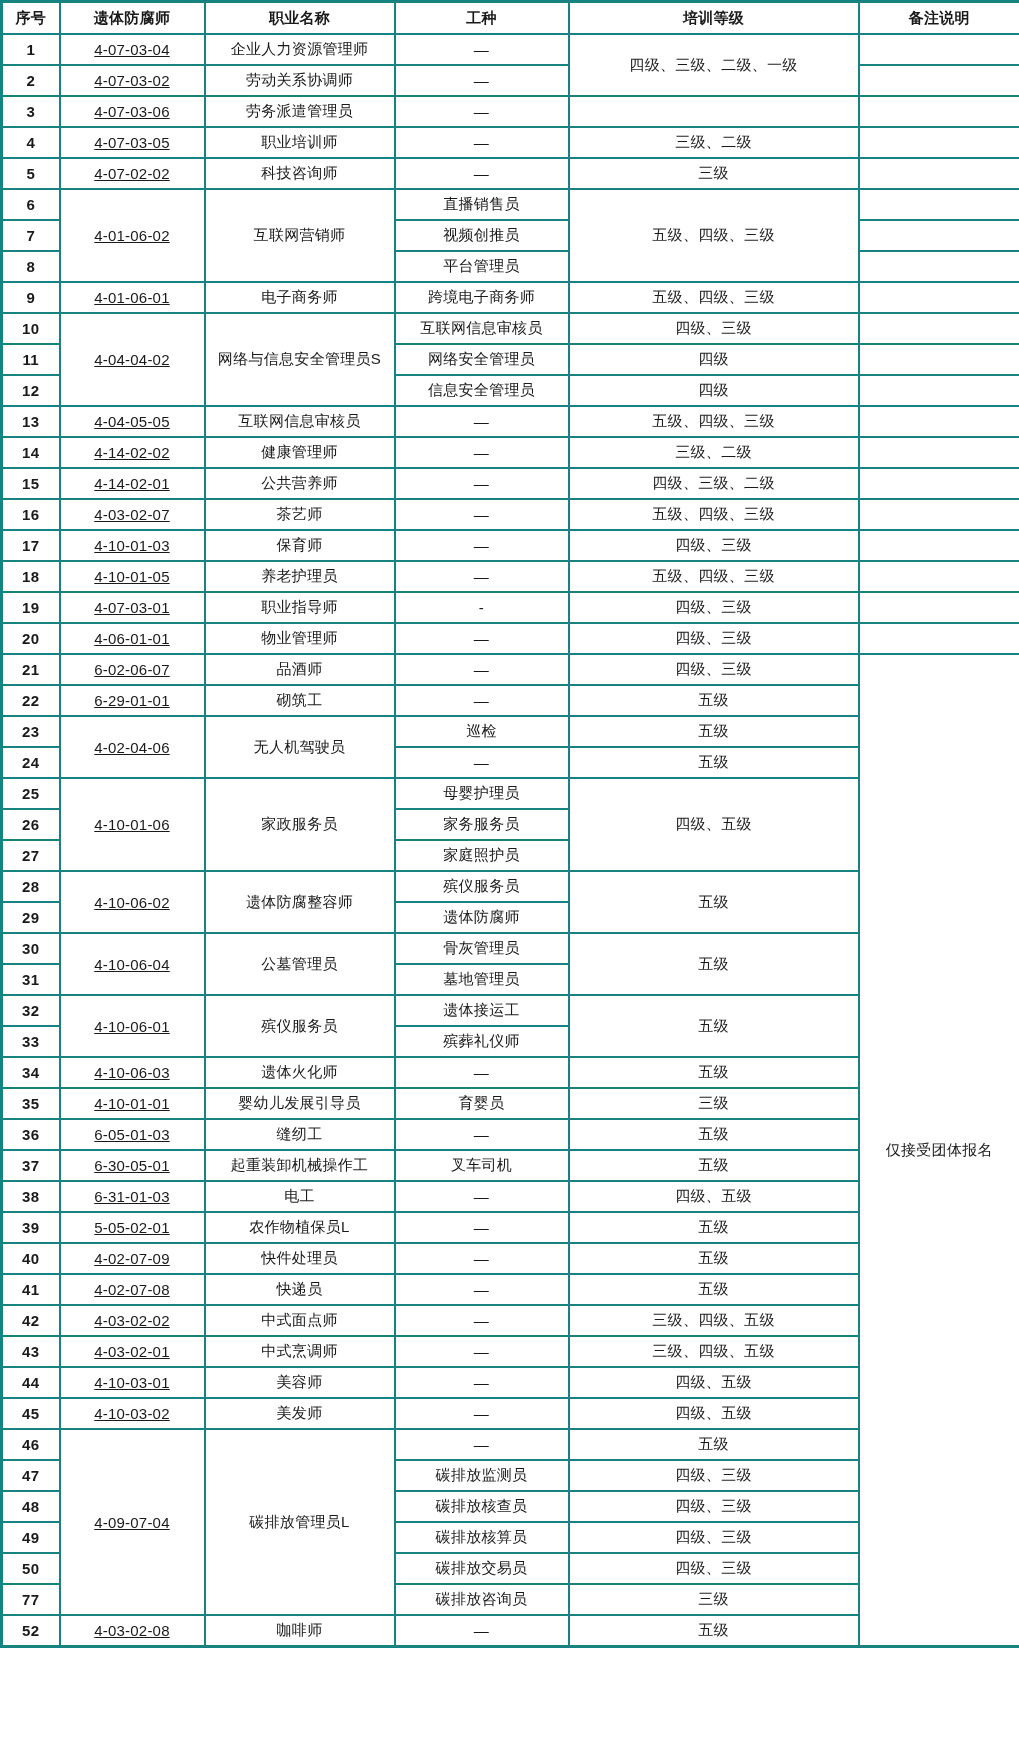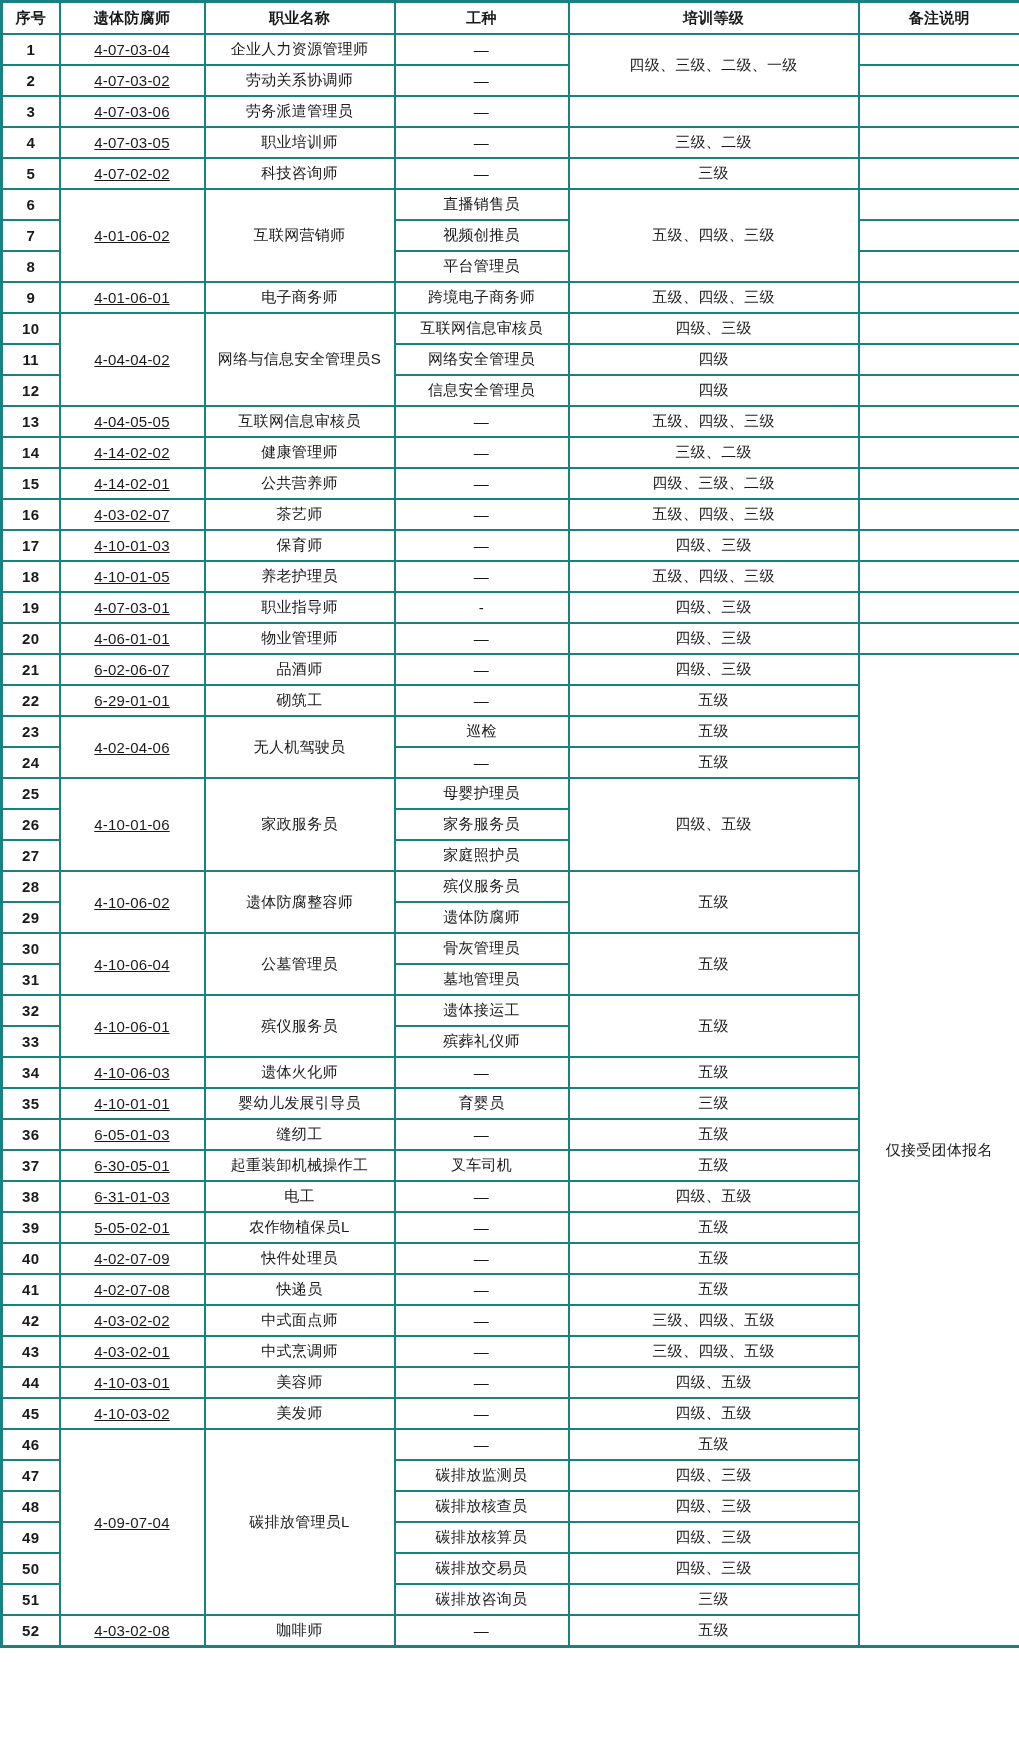--- a/index.html
+++ b/index.html
@@ -396,21 +396,21 @@
           <td class="col-no">49</td>
           <td class="col-work">碳排放核算员</td>
           <td class="col-level">四级、三级</td>
         </tr>
         <tr>
           <td class="col-no">50</td>
           <td class="col-work">碳排放交易员</td>
           <td class="col-level">四级、三级</td>
         </tr>
         <tr>
-          <td class="col-no">51</td>
+          <td class="col-no">77</td>
           <td class="col-work">碳排放咨询员</td>
           <td class="col-level">三级</td>
         </tr>
         <tr>
           <td class="col-no">52</td>
           <td class="col-code">4-03-02-08</td>
           <td class="col-name">咖啡师</td>
           <td class="col-work">—</td>
           <td class="col-level">五级</td>
         </tr>

